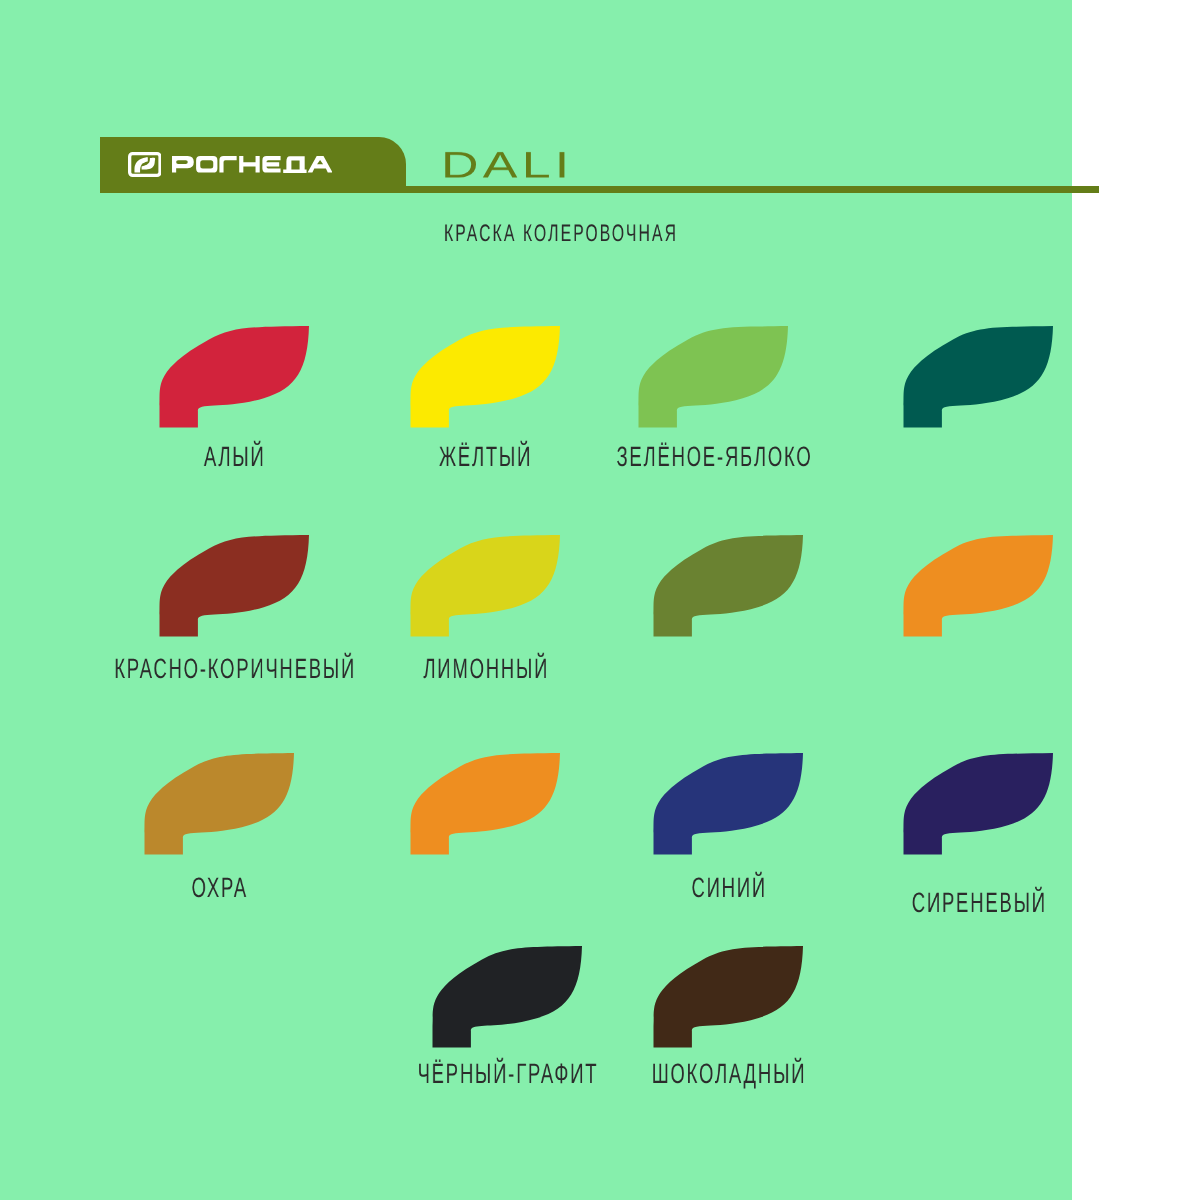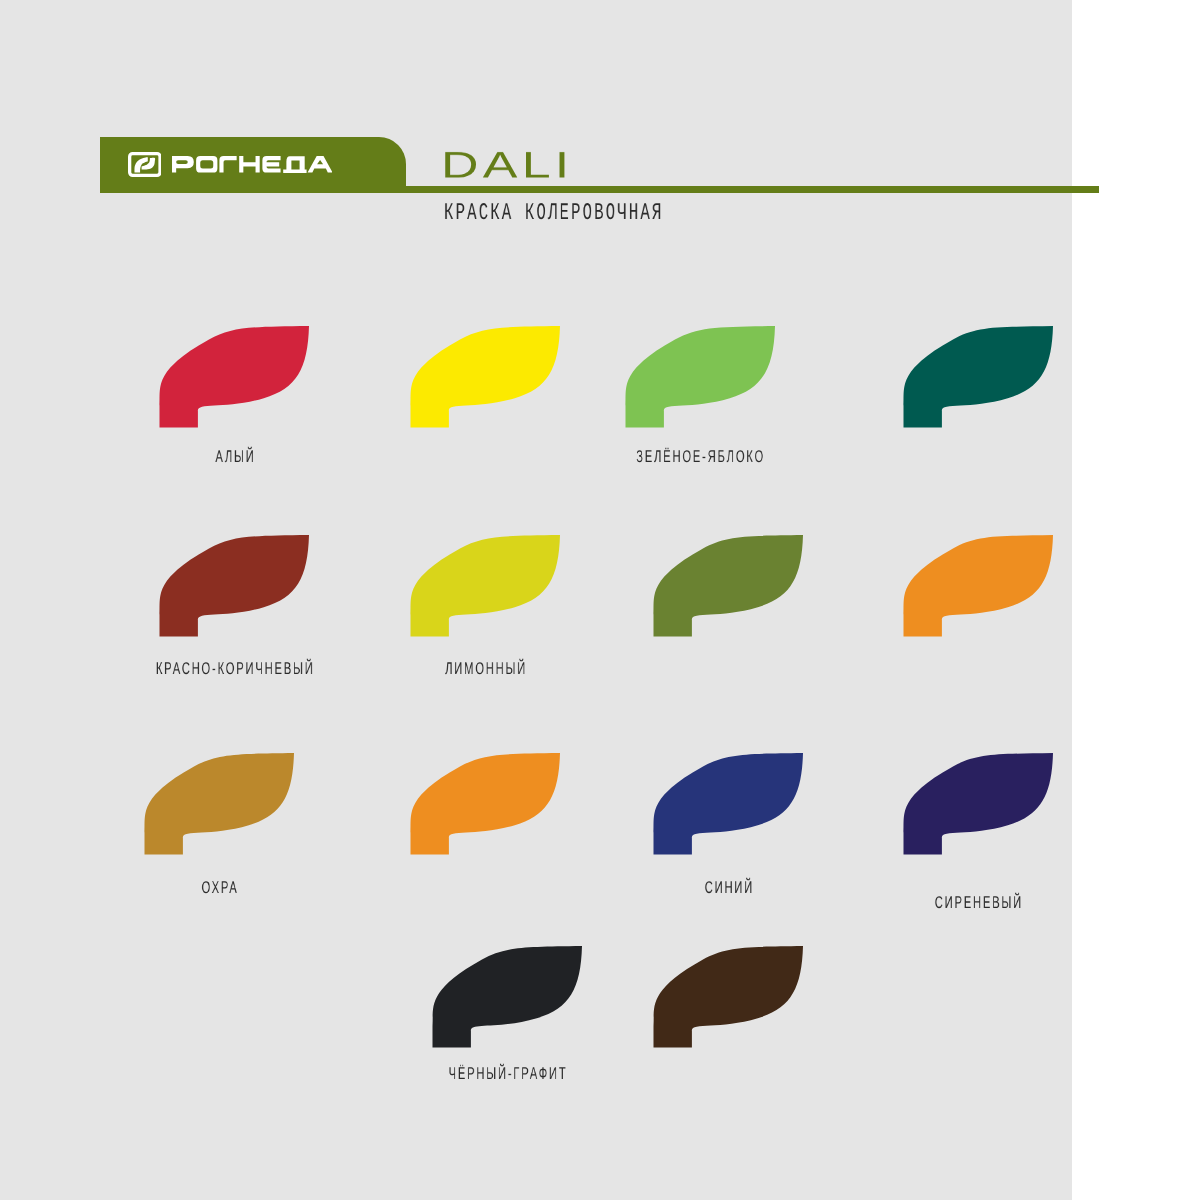--- a/index.html
+++ b/index.html
@@ -1,40 +1,40 @@
 <!DOCTYPE html>
 <html lang="ru"><head>
 <meta charset="utf-8">
 <title>DALI</title>
 <style>
   html,body{margin:0;padding:0;}
   body{width:1200px;height:1200px;background:#ffffff;overflow:hidden;
        font-family:"Liberation Sans",sans-serif;-webkit-font-smoothing:antialiased;
        text-rendering:geometricPrecision;}
-  #page{position:relative;width:1072px;height:1200px;background:#e5e5e5;}
+  #page{position:relative;width:1072px;height:1200px;background:#86efac;}
 
   
   #brand-plate{position:absolute;left:100px;top:136.5px;width:305.7px;height:56.2px;
       background:#647d18;border-top-right-radius:27px;}
   #brand-rule{position:absolute;left:100px;top:186px;width:998.8px;height:6.6px;background:#647d18;}
   #brand-mark{position:absolute;left:127.5px;top:151.9px;width:33.7px;height:25px;}
   #brand-word{position:absolute;left:171.7px;top:156.1px;width:160.7px;height:17.3px;}
   #product-title{position:absolute;left:441.4px;top:142.7px;height:25.7px;
       font-size:51.94px;letter-spacing:4.27px;color:#647d18;white-space:nowrap;line-height:35.73px;}
-  #subtitle{position:absolute;left:443.6px;top:206px;
-      font-size:23.84px;letter-spacing:3.2px;color:#2b2b2b;white-space:nowrap;line-height:16.4px;font-family:Liberation Mono, monospace;}
+  #subtitle{position:absolute;left:443.6px;top:226px;
+      font-size:23.84px;letter-spacing:3.2px;color:#2b2b2b;white-space:nowrap;line-height:16.4px;}
   #subtitle>span,#product-title>span{display:inline-block;will-change:transform;}
   #subtitle>span{transform:scaleX(0.66);transform-origin:0 0;}
   #product-title>span{transform:scaleY(0.714);transform-origin:0 100%;}
 
   
   .cell{position:absolute;width:150px;height:102px;}
   .leaf{position:absolute;left:0;top:0;display:block;}
   .cap{position:absolute;left:-124px;width:400px;text-align:center;white-space:nowrap;
-      font-size:17px;letter-spacing:2.7px;color:#2b2b2b;line-height:16.4px;}
+      font-size:28px;letter-spacing:2.7px;color:#2b2b2b;line-height:16.4px;}
   .cap>span{display:inline-block;transform:scaleX(0.66);transform-origin:50% 50%;will-change:transform;}
 </style>
 </head>
 <body>
 
 <div id="page">
 
   <div id="header">
     <div id="brand-plate"></div>
     <div id="brand-rule"></div>
@@ -68,22 +68,23 @@
     <div class="cell" style="left:159px;top:326px">
       <svg class="leaf" viewBox="0 0 150 102" width="150" height="102" aria-hidden="true">
           <path fill="#d2233c" d="M150 0C93.5 0.8 73.6 0.4 50 13.5C-6.6 44.9 1.8 61.7 0.5 80L0.5 101.6L38.9 101.6L38.9 85.1C37.4 76 66 83.7 104.8 72.2C137.2 62.6 148.8 43.1 150 0Z"></path>
         </svg>
       <div class="cap" style="top:123px"><span>АЛЫЙ</span></div>
     </div>
     <div class="cell" style="left:410px;top:326px">
       <svg class="leaf" viewBox="0 0 150 102" width="150" height="102" aria-hidden="true">
           <path fill="#fcea00" d="M150 0C93.5 0.8 73.6 0.4 50 13.5C-6.6 44.9 1.8 61.7 0.5 80L0.5 101.6L38.9 101.6L38.9 85.1C37.4 76 66 83.7 104.8 72.2C137.2 62.6 148.8 43.1 150 0Z"></path>
         </svg>
+      <div class="cap" style="top:123px"><span>ЖЁЛТЫЙ</span></div>
     </div>
-    <div class="cell" style="left:625px;top:326px">
+    <div class="cell" style="left:638px;top:326px">
       <svg class="leaf" viewBox="0 0 150 102" width="150" height="102" aria-hidden="true">
           <path fill="#7ec352" d="M150 0C93.5 0.8 73.6 0.4 50 13.5C-6.6 44.9 1.8 61.7 0.5 80L0.5 101.6L38.9 101.6L38.9 85.1C37.4 76 66 83.7 104.8 72.2C137.2 62.6 148.8 43.1 150 0Z"></path>
         </svg>
       <div class="cap" style="top:123px"><span>ЗЕЛЁНОЕ-ЯБЛОКО</span></div>
     </div>
     <div class="cell" style="left:903px;top:326px">
       <svg class="leaf" viewBox="0 0 150 102" width="150" height="102" aria-hidden="true">
           <path fill="#005a50" d="M150 0C93.5 0.8 73.6 0.4 50 13.5C-6.6 44.9 1.8 61.7 0.5 80L0.5 101.6L38.9 101.6L38.9 85.1C37.4 76 66 83.7 104.8 72.2C137.2 62.6 148.8 43.1 150 0Z"></path>
         </svg>
     </div>
@@ -135,16 +136,17 @@
     <div class="cell" style="left:432px;top:946px">
       <svg class="leaf" viewBox="0 0 150 102" width="150" height="102" aria-hidden="true">
           <path fill="#202225" d="M150 0C93.5 0.8 73.6 0.4 50 13.5C-6.6 44.9 1.8 61.7 0.5 80L0.5 101.6L38.9 101.6L38.9 85.1C37.4 76 66 83.7 104.8 72.2C137.2 62.6 148.8 43.1 150 0Z"></path>
         </svg>
       <div class="cap" style="top:120px"><span>ЧЁРНЫЙ-ГРАФИТ</span></div>
     </div>
     <div class="cell" style="left:653px;top:946px">
       <svg class="leaf" viewBox="0 0 150 102" width="150" height="102" aria-hidden="true">
           <path fill="#412917" d="M150 0C93.5 0.8 73.6 0.4 50 13.5C-6.6 44.9 1.8 61.7 0.5 80L0.5 101.6L38.9 101.6L38.9 85.1C37.4 76 66 83.7 104.8 72.2C137.2 62.6 148.8 43.1 150 0Z"></path>
         </svg>
+      <div class="cap" style="top:120px"><span>ШОКОЛАДНЫЙ</span></div>
     </div>
   </div>
 
 </div>
 
 </body></html>

